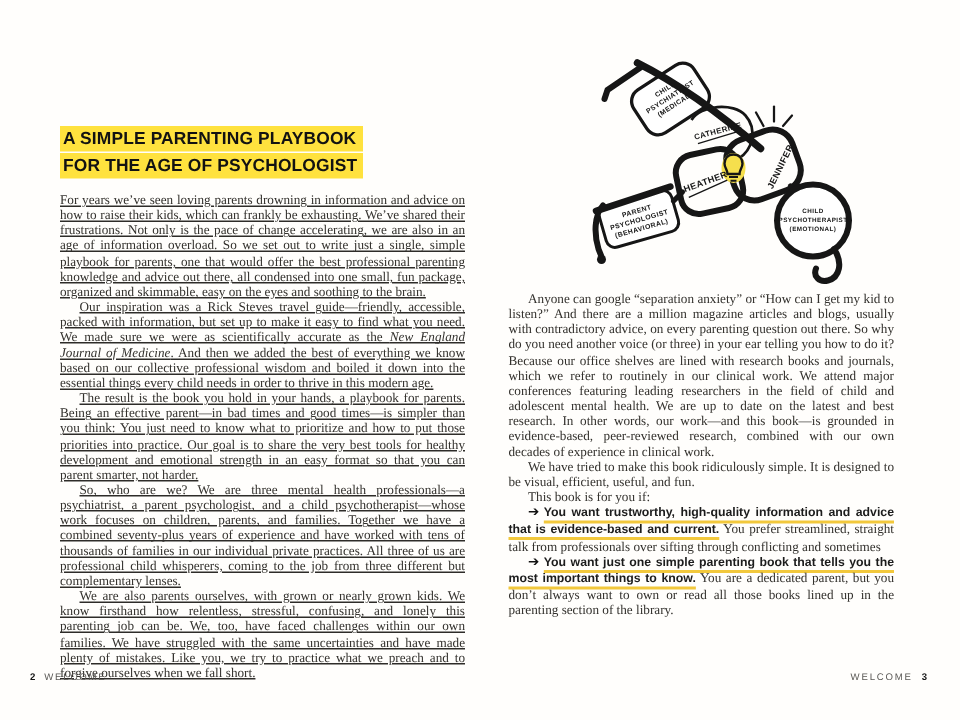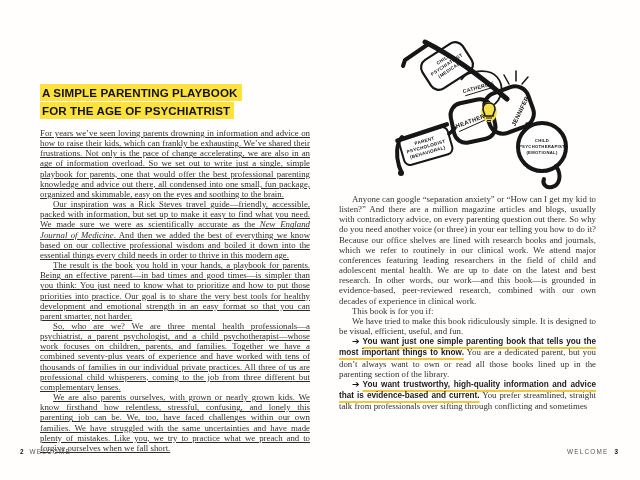--- a/index.html
+++ b/index.html
@@ -73,21 +73,21 @@
   .footer-right{right:22px;text-align:right;}
 </style>
 </head>
 <body>
 
 <div class="spread">
 
   <div class="col-left">
     <div class="heading">
       <span class="hl">A SIMPLE PARENTING PLAYBOOK</span><br>
-      <span class="hl">FOR THE AGE OF PSYCHIATRIST</span>
+      <span class="hl">FOR THE AGE OF PSYCHOLOGIST</span>
     </div>
     <div class="body-text">
       <p class="first">For years we’ve seen loving parents drowning in information and advice on how to raise their kids, which can frankly be exhausting. We’ve shared their frustrations. Not only is the pace of change accelerating, we are also in an age of information overload. So we set out to write just a single, simple playbook for parents, one that would offer the best professional parenting knowledge and advice out there, all condensed into one small, fun package, organized and skimmable, easy on the eyes and soothing to the brain.</p>
       <p><span>Our inspiration was a Rick Steves travel guide—friendly, accessible, packed with information, but set up to make it easy to find what you need. We made sure we were as scientifically accurate as the </span><i class="jnl">New England Journal of Medicine</i><span>. And then we added the best of everything we know based on our collective professional wisdom and boiled it down into the essential things every child needs in order to thrive in this modern age.</span></p>
       <p>The result is the book you hold in your hands, a playbook for parents. Being an effective parent—in bad times and good times—is simpler than you think: You just need to know what to prioritize and how to put those priorities into practice. Our goal is to share the very best tools for healthy development and emotional strength in an easy format so that you can parent smarter, not harder.</p>
       <p>So, who are we? We are three mental health professionals—a psychiatrist, a parent psychologist, and a child psychotherapist—whose work focuses on children, parents, and families. Together we have a combined seventy-plus years of experience and have worked with tens of thousands of families in our individual private practices. All three of us are professional child whisperers, coming to the job from three different but complementary lenses.</p>
       <p>We are also parents ourselves, with grown or nearly grown kids. We know firsthand how relentless, stressful, confusing, and lonely this parenting job can be. We, too, have faced challenges within our own families. We have struggled with the same uncertainties and have made plenty of mistakes. Like you, we try to practice what we preach and to forgive ourselves when we fall short.</p>
     </div>
   </div>
 
@@ -154,29 +154,29 @@
         <text class="lens-label-sm" x="167" y="124">CHILD</text>
         <text class="lens-label-sm" x="167" y="130">PSYCHOTHERAPIST</text>
         <text class="lens-label-sm" x="167" y="136">(EMOTIONAL)</text>
       </g>
       <path d="M181,148 C187,157 185,167 177,169 C171,170.5 167,166 169,161" fill="none" stroke="#161616" stroke-width="4" stroke-linecap="round"></path>
     </g>
   </svg>
 
   <div class="col-right">
     <p>Anyone can google “separation anxiety” or “How can I get my kid to listen?” And there are a million magazine articles and blogs, usually with contradictory advice, on every parenting question out there. So why do you need another voice (or three) in your ear telling you how to do it? Because our office shelves are lined with research books and journals, which we refer to routinely in our clinical work. We attend major conferences featuring leading researchers in the field of child and adolescent mental health. We are up to date on the latest and best research. In other words, our work—and this book—is grounded in evidence-based, peer-reviewed research, combined with our own decades of experience in clinical work.</p>
+    <p>We have tried to make this book ridiculously simple. It is designed to be visual, efficient, useful, and fun.</p>
     <p>This book is for you if:</p>
-    <p>We have tried to make this book ridiculously simple. It is designed to be visual, efficient, useful, and fun.</p>
+
+    <p class="bullet">
+      <span class="arrow">➔</span><span class="lead">You want trustworthy, high-quality information and advice that is evidence-based and current.</span><span class="rest"> You prefer streamlined, straight talk from professionals over sifting through conflicting and sometimes</span>
+    </p>
 
     <p class="bullet">
       <span class="arrow">➔</span><span class="lead">You want just one simple parenting book that tells you the most important things to know.</span><span class="rest"> You are a dedicated parent, but you don’t always want to own or read all those books lined up in the parenting section of the library.</span>
-    </p>
-
-    <p class="bullet">
-      <span class="arrow">➔</span><span class="lead">You want trustworthy, high-quality information and advice that is evidence-based and current.</span><span class="rest"> You prefer streamlined, straight talk from professionals over sifting through conflicting and sometimes</span>
     </p>
   </div>
 
   <div class="footer footer-left">
     <span class="pgnum">2</span>&nbsp;&nbsp;<span>WELCOME</span>
   </div>
   <div class="footer footer-right">
     <span>WELCOME</span>&nbsp;&nbsp;<span class="pgnum">3</span>
   </div>
 

